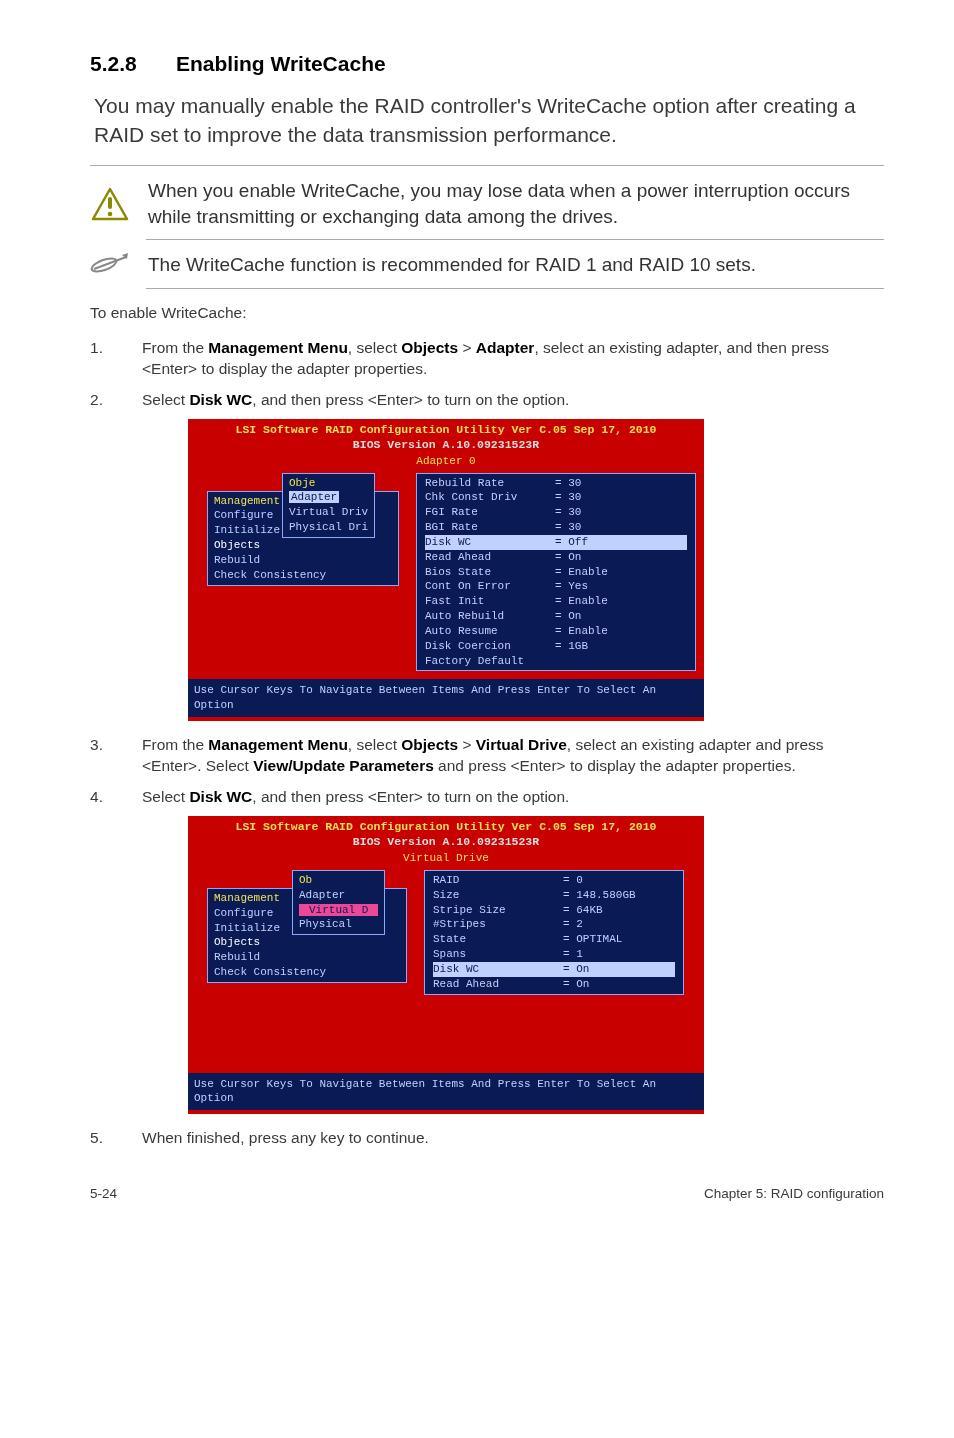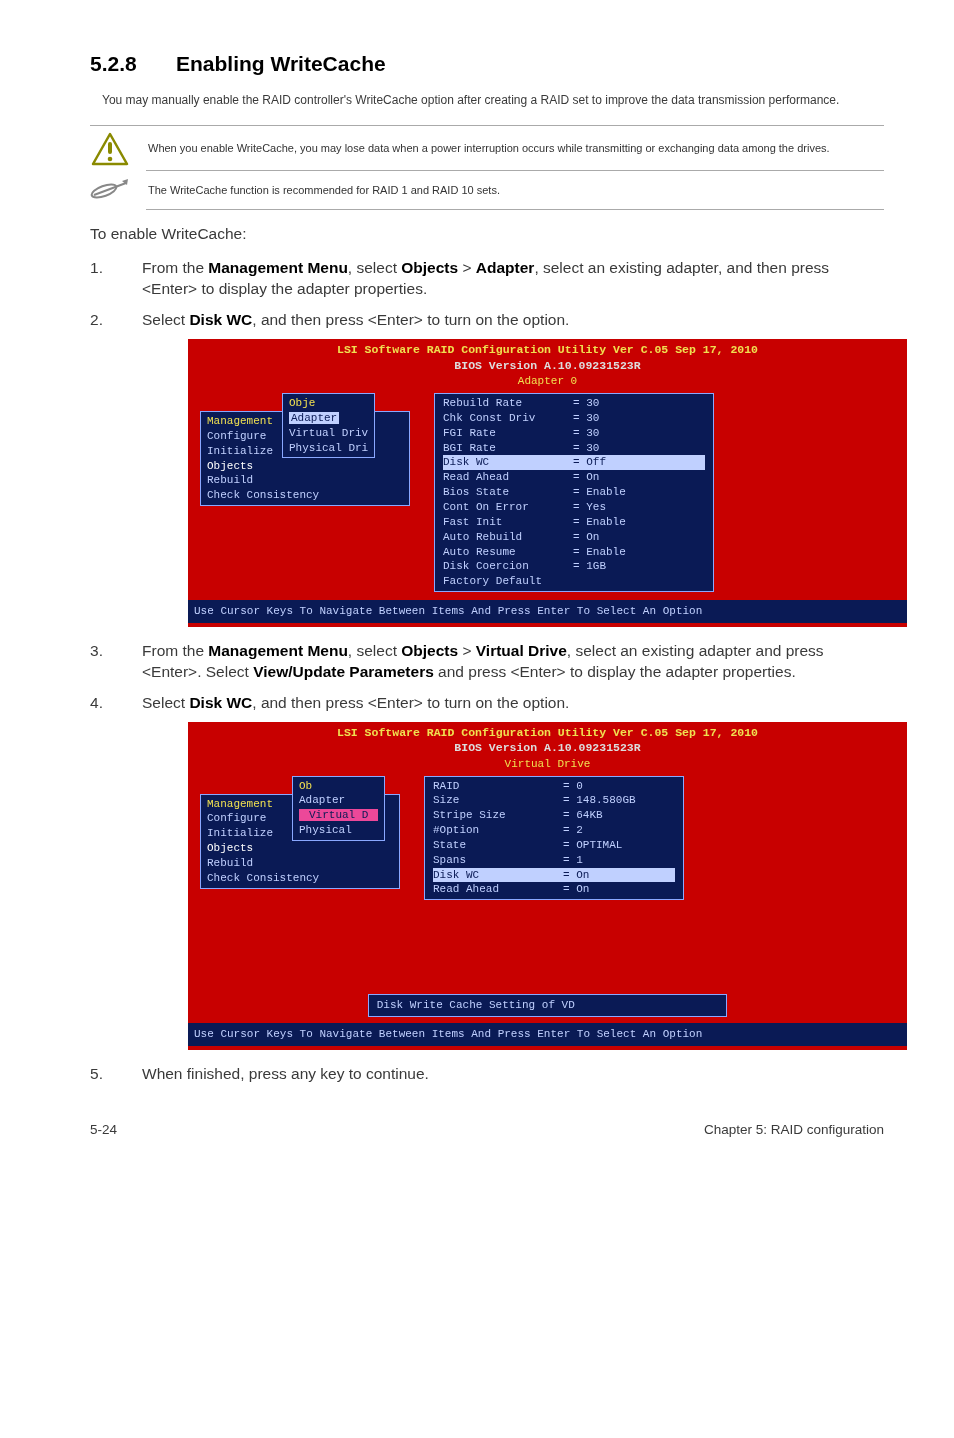--- a/index.html
+++ b/index.html
@@ -12,52 +12,52 @@
     width: 954px;
     line-height: 1.35;
   }
   h2.sect {
     font-size: 21px;
     font-weight: bold;
     margin: 10px 0 14px 0;
     color: #000;
   }
   h2.sect .num { display:inline-block; width: 86px; }
-  p.intro { font-size: 12px; margin: 0 0 16px 12px; color:#3a3a3a; }
+  p.intro { font-size: 21px; margin: 0 0 16px 4px; color:#3a3a3a; }
   .callout-row { display:flex; align-items:center; gap:18px; margin:6px 0 0 0; }
-  .callout-text { font-size: 11px; flex:1; padding: 6px 0; }
+  .callout-text { font-size: 19px; flex:1; padding: 6px 0; }
   .hr { border:0; border-top:1px solid #aaa; margin:4px 0 4px 56px; }
   .icon-box { width:40px; display:flex; align-items:center; justify-content:center; }
   p.txt { font-size:15.5px; margin:14px 0; color:#3a3a3a; }
   ol.steps { list-style:none; padding:0; margin:0; counter-reset: step; }
   ol.steps > li { font-size:15.5px; color:#3a3a3a; margin: 10px 0; padding-left: 52px; position:relative; }
   ol.steps > li::before { counter-increment: step; content: counter(step) "."; position:absolute; left:0; top:0; font-size:15.5px; }
   b { color:#000; font-weight:bold; }
 
   
   .term {
     margin: 8px auto 14px 46px;
-    width: 719px;
+    width: 516px;
     background: #c80000;
     font-family: "Courier New", monospace;
     font-size: 11.5px;
     color: #fff;
     position: relative;
     padding-bottom: 4px;
   }
   .term .header { color:#f0e050; text-align:center; padding:3px 0 0 0; font-weight:bold; font-size:11.5px; }
   .term .header2 { color:#ddd; text-align:center; font-weight:bold; margin-bottom:2px; }
   .term .section-label { color:#f0e050; text-align:center; font-size:11px; margin-top:-1px; }
   .term .body { display:flex; padding: 4px 8px 8px 8px; gap: 0; align-items:flex-start; }
   .term .left-stack { position:relative; width:210px; }
   .box {
     border:1px solid #8aa8ff; padding:2px 6px; color:#c0d0ff; margin:0;
     white-space:nowrap; font-size:11px; line-height:1.35;
   }
-  .box.mgmt { position:relative; left:4px; top:18px; z-index:1; background:#0a1a55; }
+  .box.mgmt { position:relative; left:11px; top:18px; z-index:1; background:#0a1a55; }
   .box.obj { position:absolute; left:86px; top:0; background:#0a1a55; z-index:2; }
   .mgmt .line { display:block; }
   .mgmt .mhead { color:#f0e050; }
   .box.vals { background:#0a1a55; min-width: 280px; padding:2px 8px; }
   .box.vals .row { display:flex; }
   .box.vals .k { flex:0 0 130px; color:#c0d0ff; }
   .box.vals .v { color:#c0d0ff; }
   .box.vals .hlrow { background:#c0d0ff; color:#0a1a55; }
   .box.vals .hlrow .k, .box.vals .hlrow .v { color:#0a1a55; }
   .term .msgbar { margin: 16px auto 6px auto; width: 88%; }
@@ -232,21 +232,21 @@
               </div>
               <div class="row">
                 <span class="k">Size</span>
                 <span class="v">= 148.580GB</span>
               </div>
               <div class="row">
                 <span class="k">Stripe Size</span>
                 <span class="v">= 64KB</span>
               </div>
               <div class="row">
-                <span class="k">#Option</span>
+                <span class="k">#Stripes</span>
                 <span class="v">= 2</span>
               </div>
               <div class="row">
                 <span class="k">State</span>
                 <span class="v">= OPTIMAL</span>
               </div>
               <div class="row">
                 <span class="k">Spans</span>
                 <span class="v">= 1</span>
               </div>
@@ -255,23 +255,20 @@
                 <span class="v">= On</span>
               </div>
               <div class="row">
                 <span class="k">Read Ahead</span>
                 <span class="v">= On</span>
               </div>
             </div>
         </div>
       </div>
       <div style="height:70px"></div>
-      <div class="msgbar" style="width:50%">
-          <div class="msgbox">Disk Write Cache Setting of VD</div>
-        </div>
       <div class="footer">Use Cursor Keys To Navigate Between Items And Press Enter To Select An Option</div>
     </div>
   </li>
 
   <li><span>When finished, press any key to continue.</span></li>
 </ol>
 
 <div class="page-footer">
   <span>5-24</span>
   <span>Chapter 5: RAID configuration</span>

